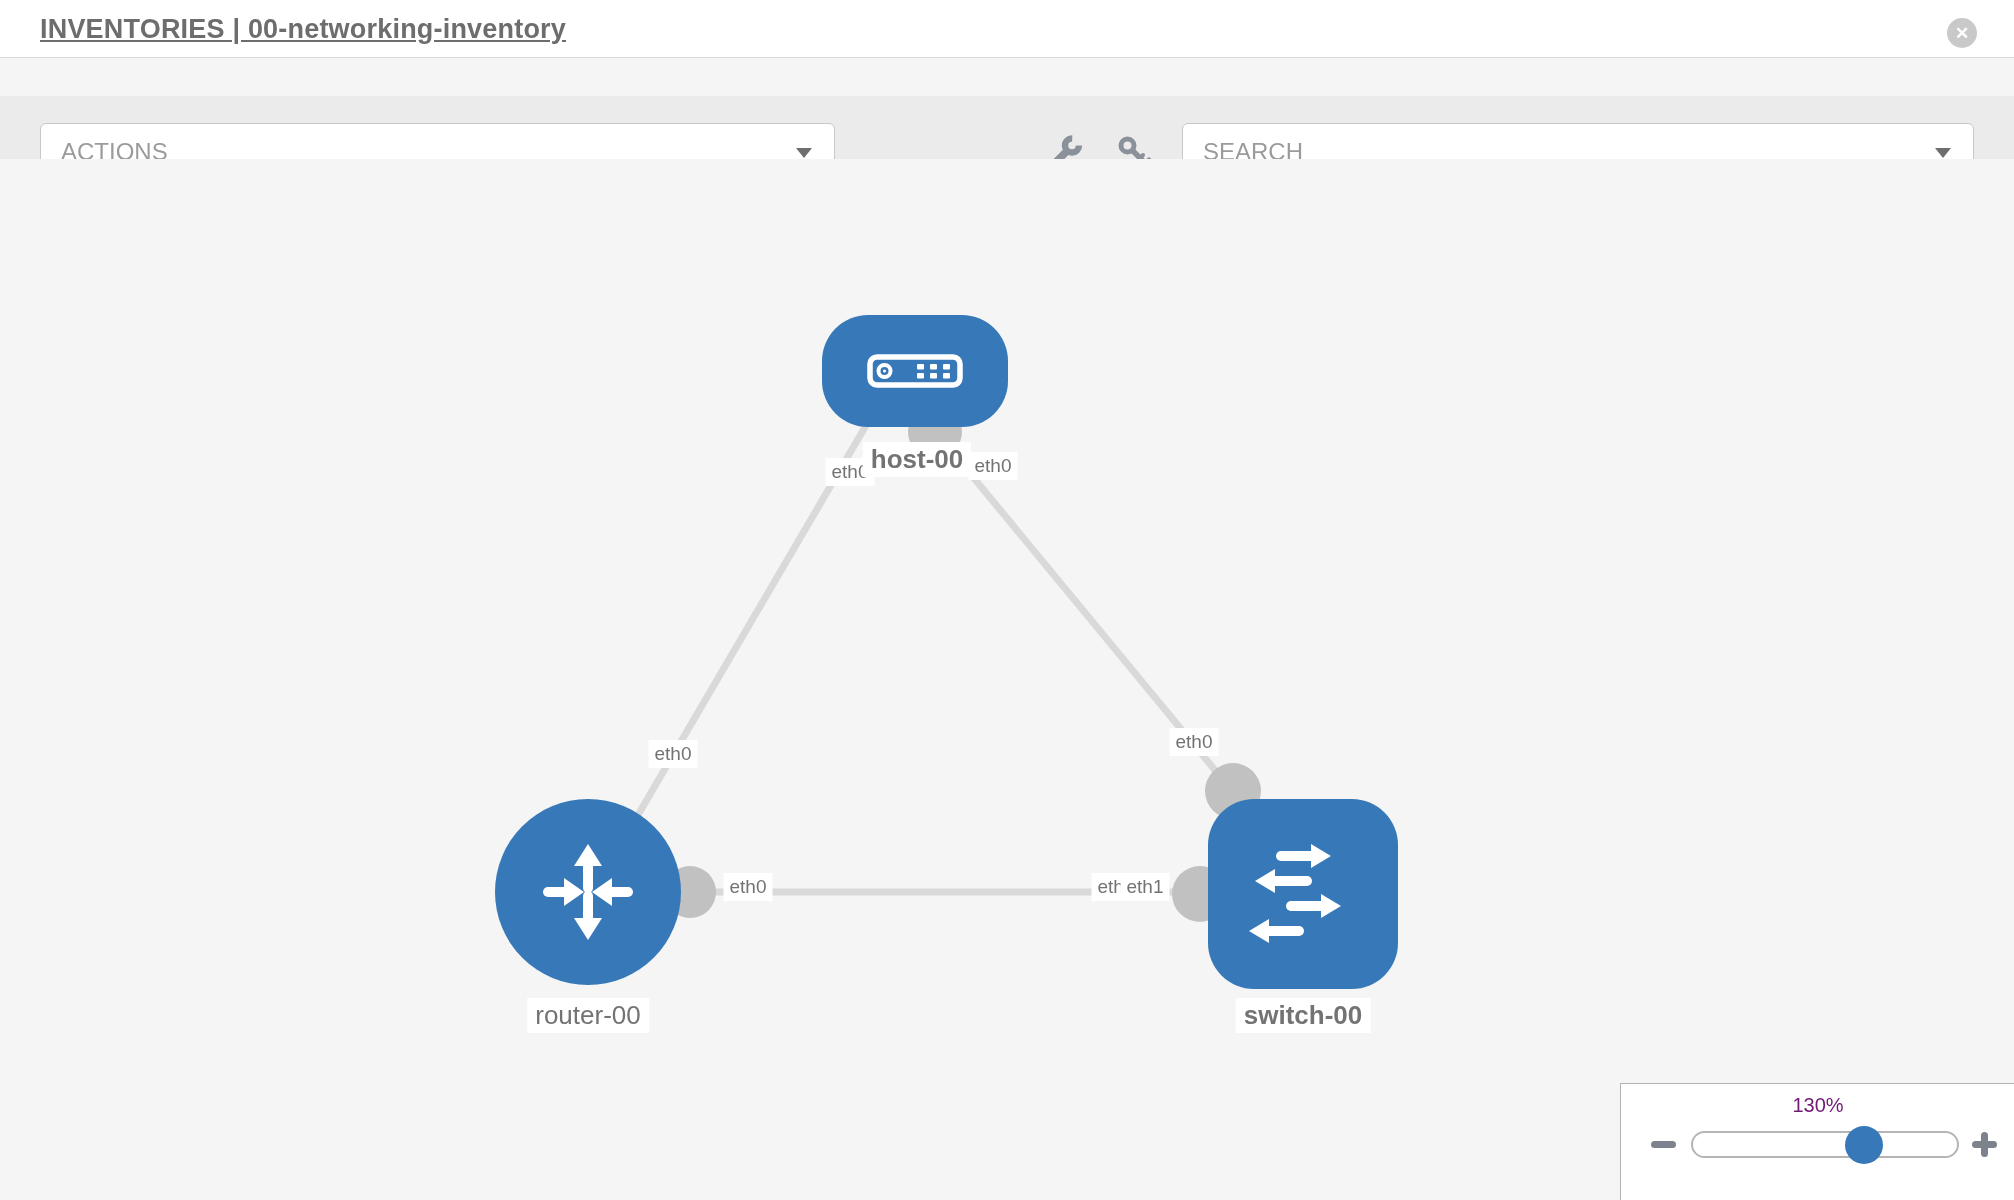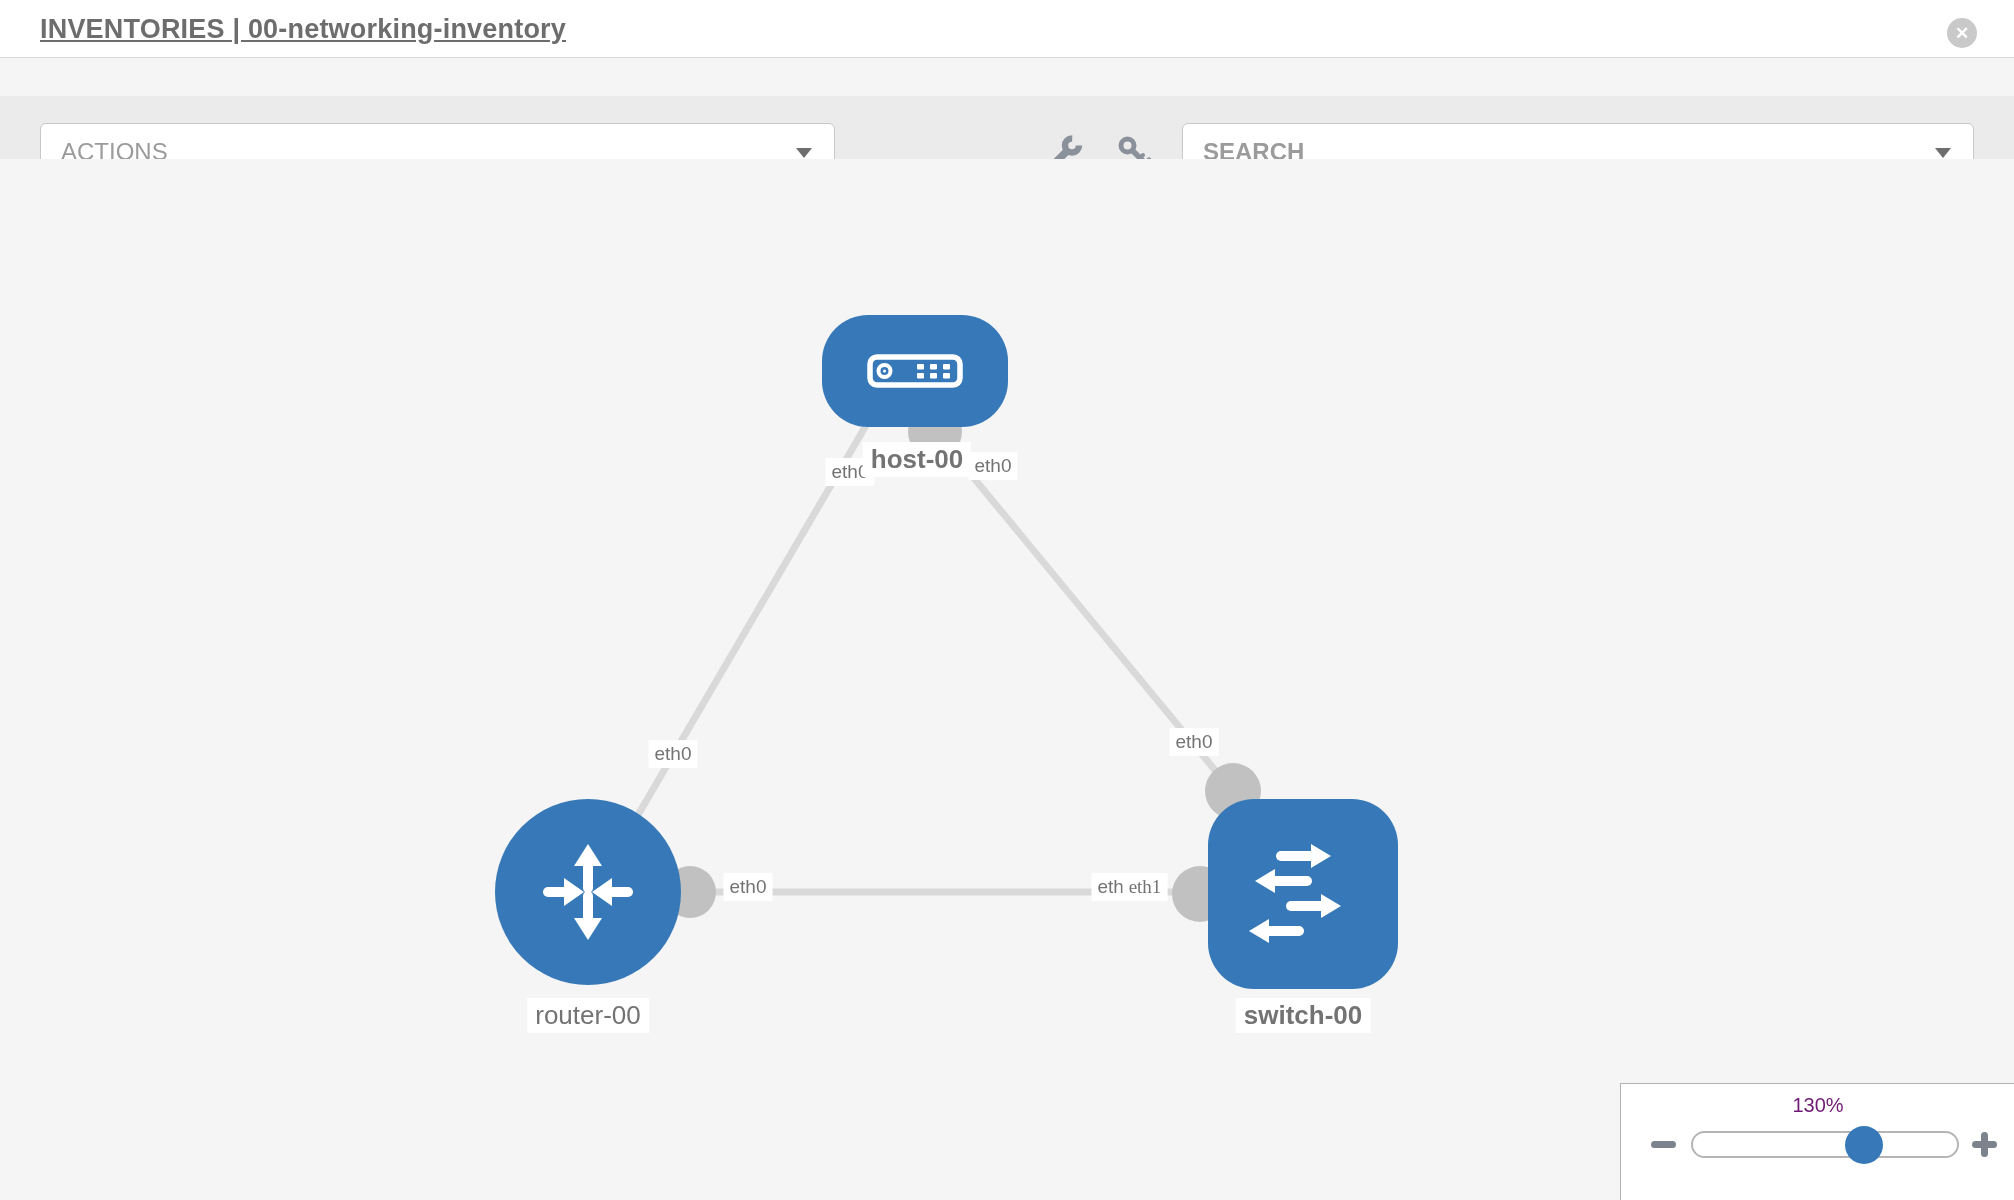--- a/index.html
+++ b/index.html
@@ -26,21 +26,21 @@
   .toolbar {
     position: absolute; left: 0; top: 59px; width: 2014px; height: 98px;
     background: #ebebeb; border-bottom: 2px solid #b3b3b3; margin-top: 37px;
   }
   .combo {
     position: absolute; top: 27px; height: 58px;
     background: #ffffff; border: 1px solid #c8c8c8; border-radius: 6px;
     cursor: pointer;
   }
   .combo-actions { left: 40px;  width: 795px; }
-  .combo-search  { left: 1182px; width: 792px; font-weight: bold; }
+  .combo-search  { left: 1182px; width: 792px; }
   .combo-label {
     position: absolute; left: 20px; top: 0; line-height: 56px;
     font-size: 24px; color: #9b9b9b;
   }
   .caret {
     position: absolute; right: 22px; top: 24px; width: 0; height: 0;
     border-left: 8px solid transparent; border-right: 8px solid transparent;
     border-top: 10px solid #6e6e6e;
   }
   .tool-btn { position: absolute; top: 38px; width: 36px; height: 36px; cursor: pointer; }
@@ -60,21 +60,21 @@
   .node-router { left: 495px;  top: 640px; width: 186px; height: 186px; border-radius: 50%; }
   .node-switch { left: 1208px; top: 640px; width: 190px; height: 190px; border-radius: 46px; }
 
   
   .chip {
     position: absolute; background: #ffffff; color: #737373; white-space: nowrap;
     transform: translateX(-50%); text-align: center;
   }
   .chip-node  { font-size: 26px; padding: 2px 8px; z-index: 5; }
   .chip-iface { font-size: 19px; padding: 3px 6px; z-index: 4; }
-  .chip-front { z-index: 6; font-family: Liberation Serif, serif; }
+  .chip-front { z-index: 6; }
 
   .lbl-host    { left: 917px;  top: 283px; font-weight: bold; }
   .lbl-router  { left: 588px;  top: 839px; }
   .lbl-switch  { left: 1303px; top: 839px; font-weight: bold; }
 
   .if-host-l   { left: 850px;  top: 299px; }
   .if-host-r   { left: 993px;  top: 293px; }
   .if-router-t { left: 673px;  top: 581px; }
   .if-switch-t { left: 1194px; top: 569px; }
   .if-mid-l    { left: 748px;  top: 714px; }

